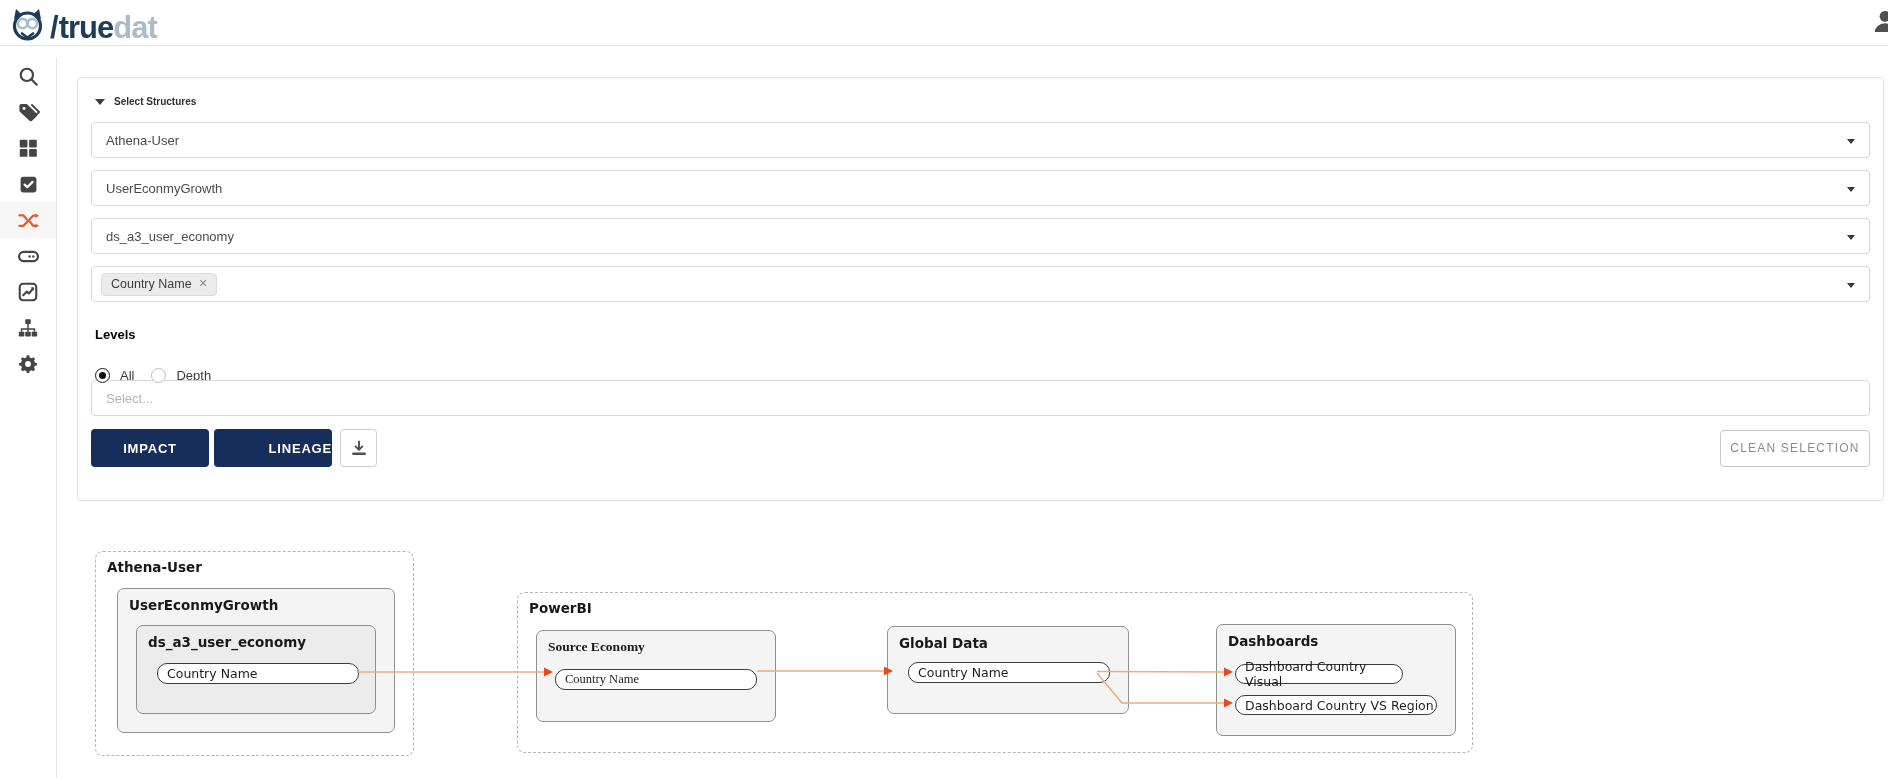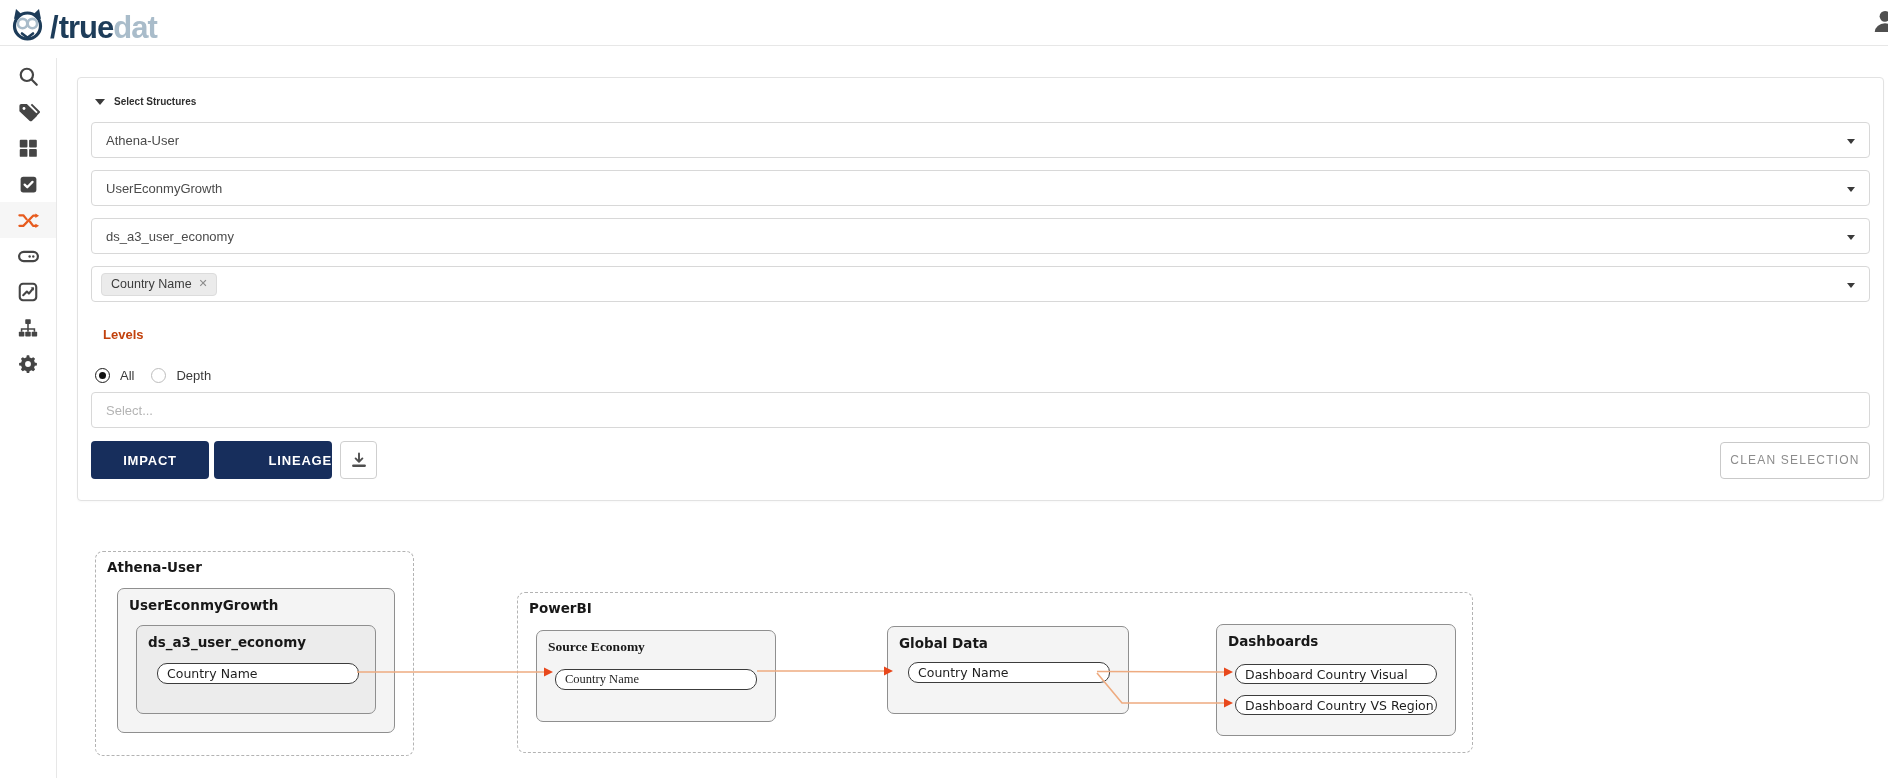--- a/index.html
+++ b/index.html
@@ -28,28 +28,28 @@
   
   .card { position:absolute; left:77px; top:77px; width:1807px; height:424px; background:#fff; border:1px solid #e2e2e2; border-radius:4px; padding:0 13px; box-shadow:0 1px 2px rgba(0,0,0,.03); z-index:10; }
   .card-title-row { margin:18px 0 0 4px; display:flex; align-items:center; gap:9px; }
   .caret-down { width:0; height:0; border-left:5px solid transparent; border-right:5px solid transparent; border-top:6px solid #3a3a3a; cursor:pointer; }
   .card-title { font-size:10px; font-weight:700; color:#2f2f2f; }
   .select-box { position:relative; height:36px; margin-top:12px; border:1px solid #d8d8d8; border-radius:4px; display:flex; align-items:center; padding:0 14px; font-size:13px; color:#4b4b4b; cursor:pointer; background:#fff; }
   .select-box.first { margin-top:15px; }
   .select-caret { position:absolute; right:14px; top:16px; width:0; height:0; border-left:4px solid transparent; border-right:4px solid transparent; border-top:5px solid #3a3a3a; }
   .chip { display:inline-flex; align-items:center; gap:7px; background:#ebebeb; border:1px solid #dcdcdc; border-radius:4px; padding:3px 8px 4px 9px; font-size:12.5px; color:#3c3c3c; }
   .chip-x { color:#8b8b8b; font-size:11px; cursor:pointer; line-height:1; }
-  .levels-label { margin-top:25px; margin-left:12px; font-size:13px; font-weight:700; color:#c2410c; }
+  .levels-label { margin-top:25px; margin-left:4px; font-size:13px; font-weight:700; color:#000000; }
   .radio-row { margin-top:17px; margin-left:4px; display:flex; align-items:center; gap:13px; height:16px; }
   .radio { display:flex; align-items:center; gap:10px; cursor:pointer;margin-top:16px; }
   .radio-circle { width:15px; height:15px; border-radius:50%; border:1px solid #bdbdbd; background:#fff; position:relative; }
   .radio.selected .radio-circle { border-color:#1d1d1d; }
   .radio.selected .radio-circle::after { content:""; position:absolute; left:3px; top:3px; width:7px; height:7px; border-radius:50%; background:#111; }
   .radio-label { font-size:13px; color:#3a3a3a; }
-  .depth-input { margin-top:17px; width:100%; height:36px; border:1px solid #d8d8d8; border-radius:4px; padding:12px 14px; font-size:13px; color:#4b4b4b; font-family:"Liberation Sans", sans-serif; }
+  .depth-input { margin-top:5px; width:100%; height:36px; border:1px solid #d8d8d8; border-radius:4px; padding:12px 14px; font-size:13px; color:#4b4b4b; font-family:"Liberation Sans", sans-serif; }
   .depth-input::placeholder { color:#b4b4b4; }
   .btn-row { margin-top:13px; display:flex; align-items:center; gap:4px; }
   .btn-navy { width:118px; height:38px; background:var(--button-navy); color:#fff; border:none; border-radius:4px; font-size:13px; font-weight:700; letter-spacing:.8px; cursor:pointer; font-family:"Liberation Sans", sans-serif; }
   .btn-navy + .btn-navy { margin-left:1px;text-align:right; }
   .btn-icon { width:37px; height:38px; margin-left:4px; background:#fff; border:1px solid #cfcfcf; border-radius:4px; display:flex; align-items:center; justify-content:center; cursor:pointer; }
   .btn-clean { margin-left:auto; width:150px; height:37px; background:#fff; border:1px solid #c9c9c9; border-radius:4px; color:#8c8c8c; font-size:12px; letter-spacing:1.2px; cursor:pointer; font-family:"Liberation Sans", sans-serif; }
 
   
   .dg-font { font-family:"DejaVu Sans", sans-serif; }
   .sys { position:absolute; border:1.5px dashed #b3b3b3; border-radius:8px; background:transparent; z-index:1; }
@@ -225,21 +225,21 @@
       <div class="node" style="left:18px; top:38px; width:202px;">Country Name</div>
     </div>
 
     <div class="grp" style="left:369px; top:33px; width:242px; height:88px;">
       <span class="grp-label">Global Data</span>
       <div class="node" style="left:20px; top:35px; width:202px;">Country Name</div>
     </div>
 
     <div class="grp" style="left:698px; top:31px; width:240px; height:112px;">
       <span class="grp-label">Dashboards</span>
-      <div class="node" style="left:18px; top:39px; width:202px; height:20px;">Dashboard Country Visual</div>
+      <div class="node" style="left:18px; top:39px; width:168px; height:20px;">Dashboard Country Visual</div>
       <div class="node" style="left:18px; top:70px; width:202px; height:20px;">Dashboard Country VS Region</div>
     </div>
   </div>
 
   <svg class="edges-svg">
 
     <line class="edge-line" x1="357" y1="672" x2="544" y2="672"></line>
     <polygon class="edge-arrow" points="553,672 544,667.5 544,676.5"></polygon>
 
     <line class="edge-line" x1="757" y1="671" x2="884" y2="671"></line>

